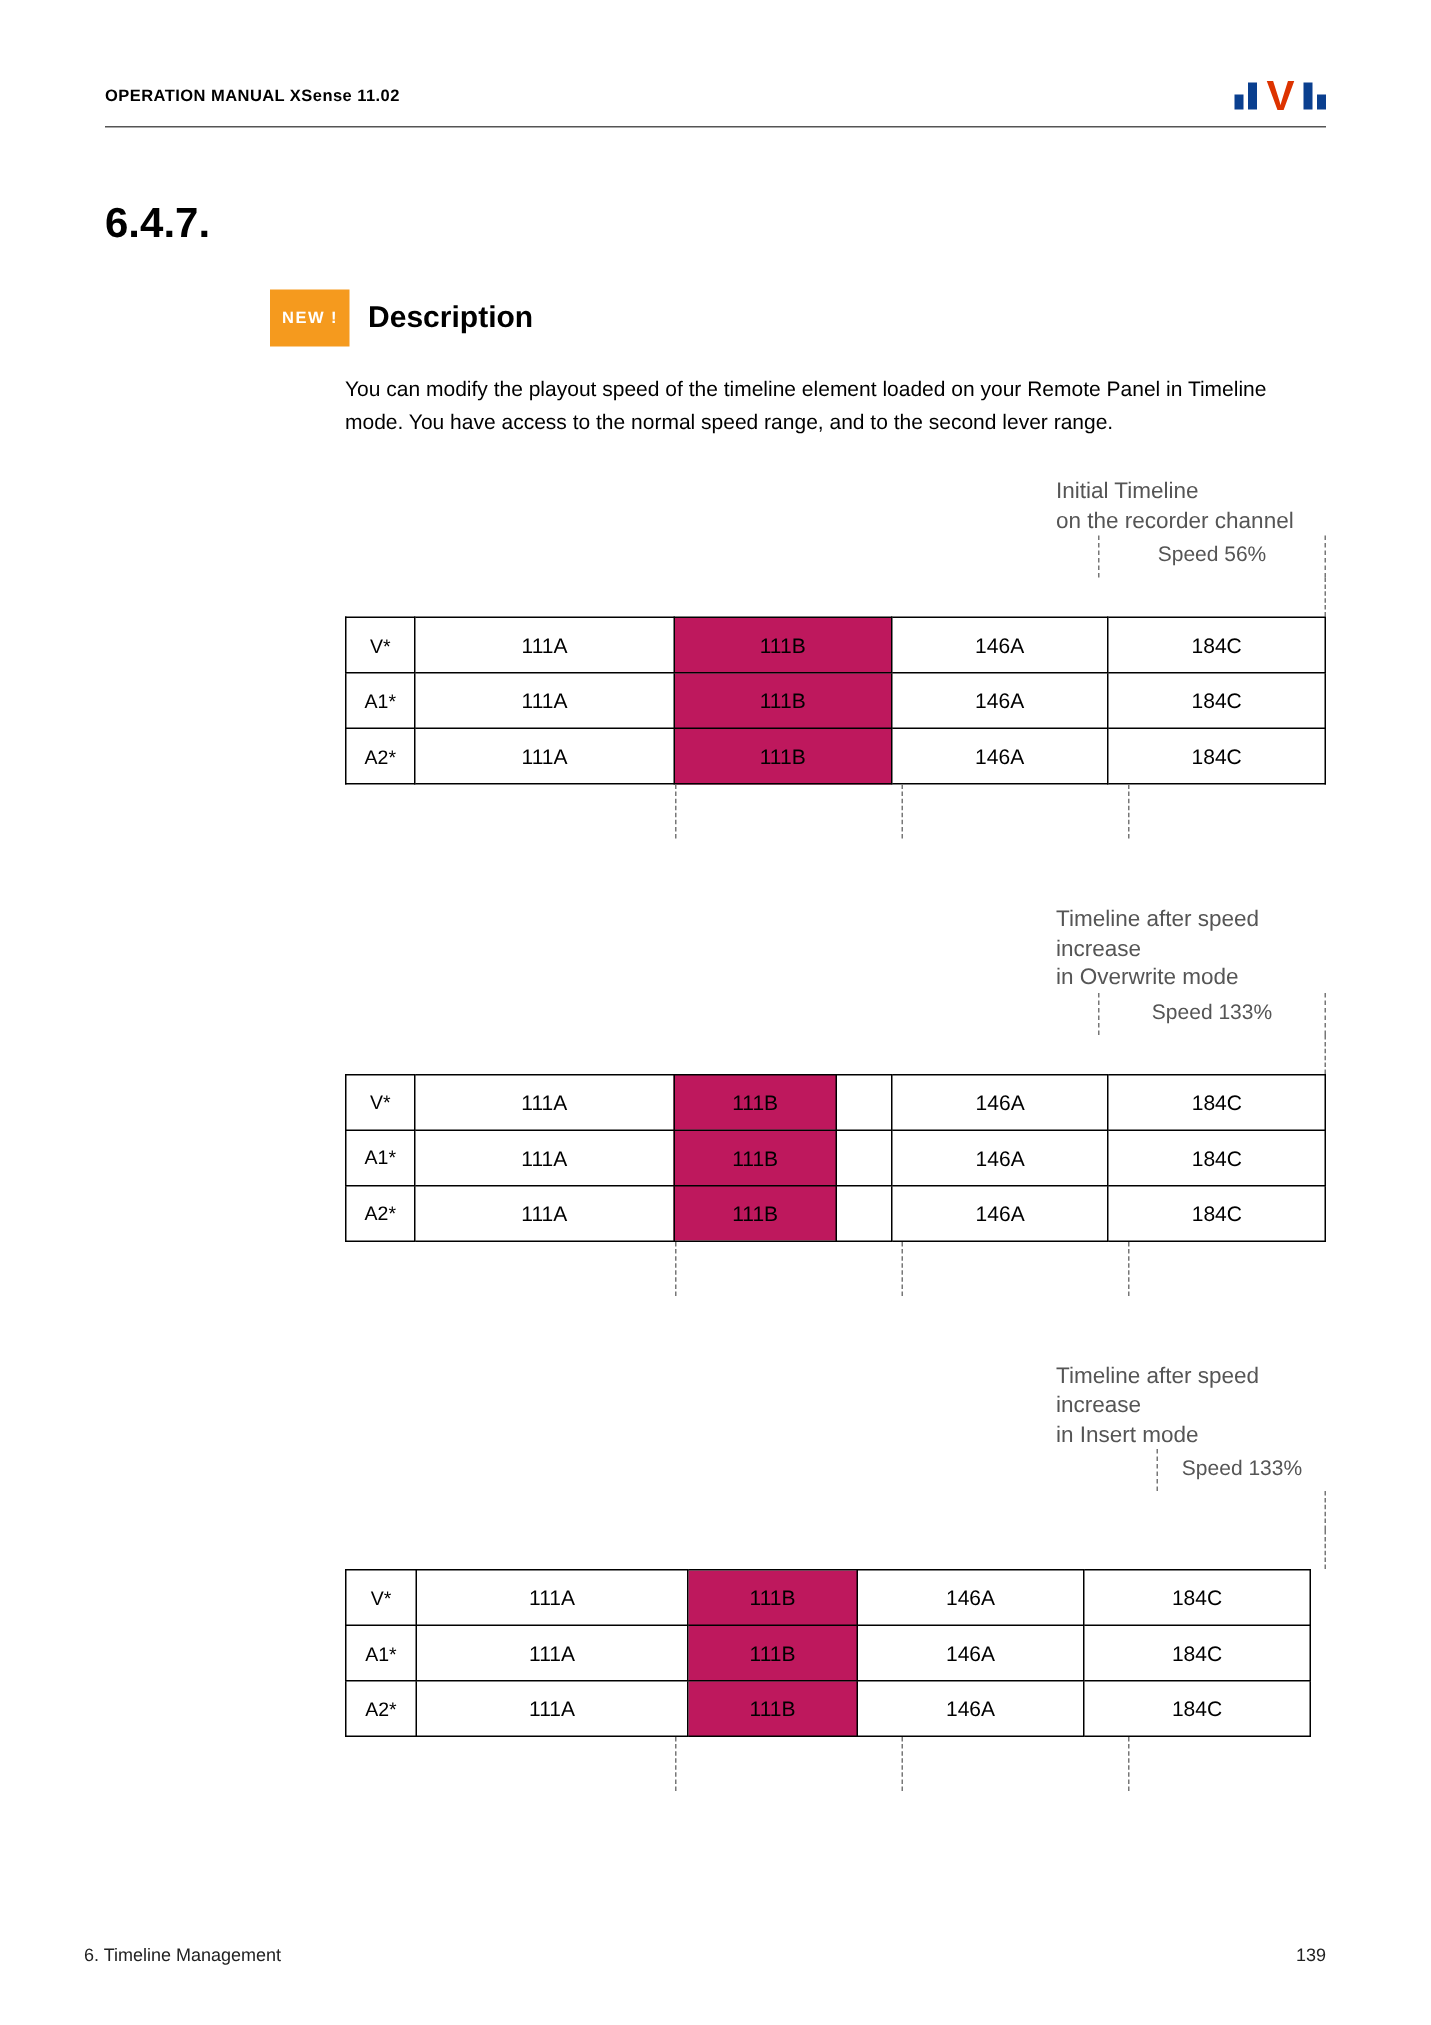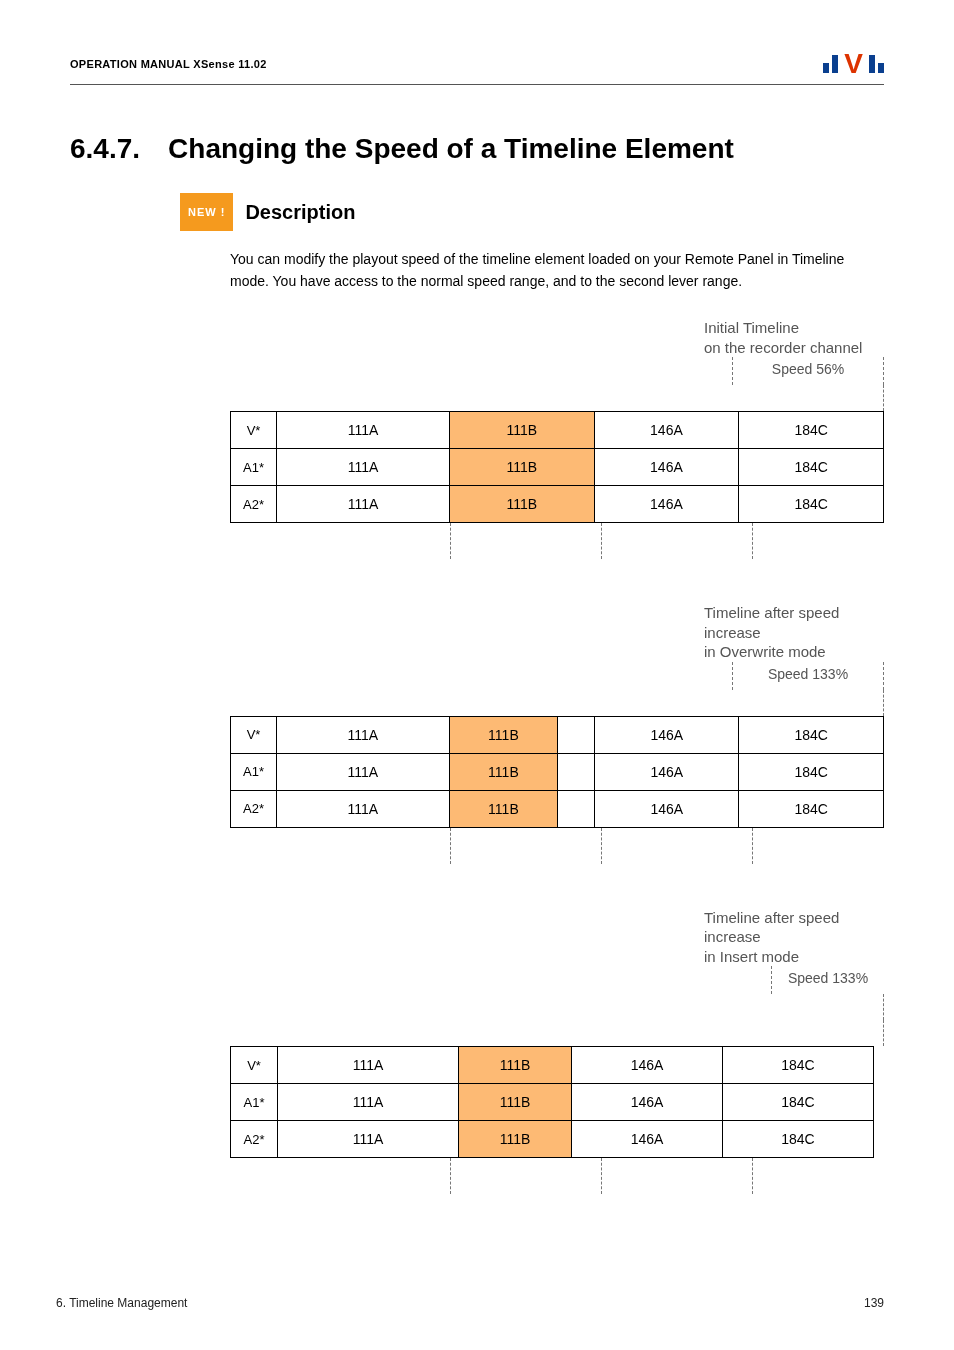--- a/index.html
+++ b/index.html
@@ -150,21 +150,21 @@
   }
   .track-table .cell {
     text-align: center;
     font-size: 14px;
     padding: 10px 0;
   }
   .w180 { width: 180px; }
   .w150 { width: 150px; }
   .w112 { width: 112px; }
   .green {
-    background: #fdba74;
+    background: #be185d;
     margin-top: 12px;
   }
   .dangles {
     display: flex;
     margin-top: 0;
   }
   .dangle {
     border-left: 1px dashed #777;
     height: 36px;
   }
@@ -194,21 +194,20 @@
       <span class="vee">V</span>
       <span class="bars">
         <span class="bar b2"></span>
         <span class="bar b1"></span>
       </span>
     </div>
   </div>
 
   <div class="section-num-title">
     <div class="section-number">6.4.7.</div>
-    <div class="section-title">Changing the Speed of a Timeline Element</div>
   </div>
 
   <div class="subhead-row">
     <span class="new-badge">NEW !</span>
     <span class="subhead">Description</span>
   </div>
 
   <p class="body-text">You can modify the playout speed of the timeline element loaded on your Remote Panel in Timeline mode. You have access to the normal speed range, and to the second lever range.</p>
 
   <div class="diagrams">

